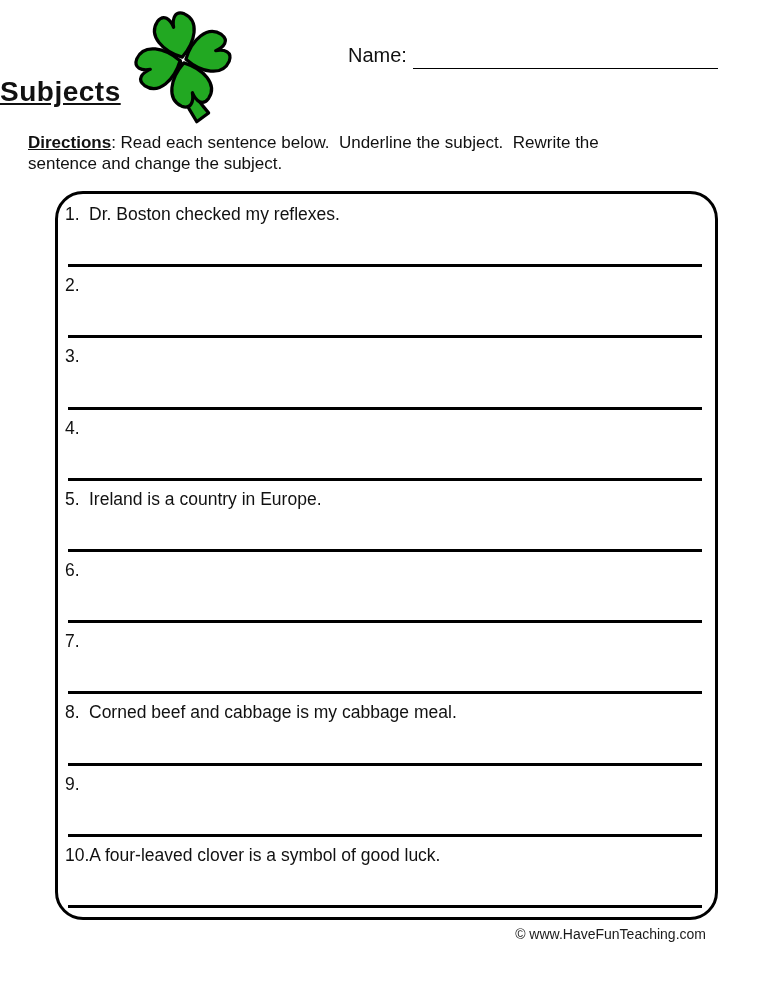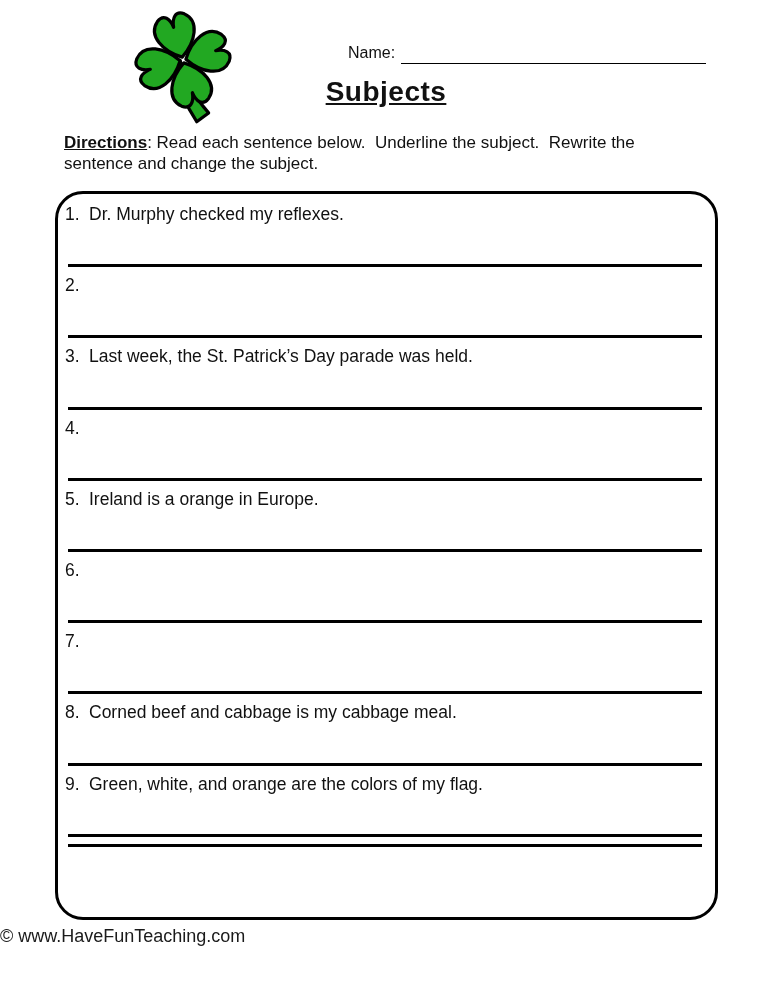--- a/index.html
+++ b/index.html
@@ -27,52 +27,52 @@
     top: 4px;
     width: 142px;
     height: 128px;
   }
   .name-row {
     position: absolute;
     left: 348px;
     top: 44px;
     display: flex;
     align-items: flex-end;
-    font-size: 16px;
+    font-size: 20px;
   }
   .name-label {
     padding-bottom: 2px;
     white-space: nowrap;
   }
   .name-line {
     display: inline-block;
     width: 305px;
     border-bottom: 1.5px solid #000;
     margin-left: 6px;
     height: 18px;
   }
   .title-row {
     position: absolute;
     left: 0;
     top: 76px;
     width: 772px;
-    text-align: center;
+    text-align: left;
   }
   .page-title {
     display: inline-block;
     margin: 0;
     font-size: 28px;
     font-weight: bold;
     text-decoration: underline;
     letter-spacing: 0.5px;
   }
 
   
   .directions {
-    margin: 2px 60px 12px 64px;
+    margin: 2px 60px 12px 28px;
     width: 620px;
     font-size: 17px;
     line-height: 21px;
     white-space: pre-wrap;
   }
   .directions-label {
     font-weight: bold;
     text-decoration: underline;
   }
 
@@ -115,22 +115,22 @@
     border-bottom: 3px solid #000;
     margin: 0 3px;
   }
 
   
   .footer {
     position: absolute;
     top: 926px;
     left: 0;
     width: 706px;
-    text-align: left;
-    font-size: 18px;
+    text-align: right;
+    font-size: 14px;
     color: #1a1a1a;
   }
 </style>
 </head>
 <body>
 
 <div class="header">
 
   <svg class="clover" viewBox="0 0 142 128" aria-hidden="true">
     <g transform="translate(70,56) rotate(-16)">
@@ -155,51 +155,50 @@
     <h1 class="page-title">Subjects</h1>
   </div>
 </div>
 
 <p class="directions"><span class="directions-label">Directions</span><span>: Read each sentence below.  Underline the subject.  Rewrite the sentence and change the subject.</span></p>
 
 <div class="worksheet-box">
   <div class="item">
     <div class="sentence-row">
       <span class="num">1.</span>
-      <span class="sentence">Dr. Murphy checked my reflexes.</span>
+      <span class="sentence">Dr. Boston checked my reflexes.</span>
     </div>
     <div class="answer-line"></div>
   </div>
 
   <div class="item">
     <div class="sentence-row">
       <span class="num">2.</span>
     </div>
     <div class="answer-line"></div>
   </div>
 
   <div class="item">
     <div class="sentence-row">
       <span class="num">3.</span>
-      <span class="sentence">Last week, the St. Patrick’s Day parade was held.</span>
     </div>
     <div class="answer-line"></div>
   </div>
 
   <div class="item">
     <div class="sentence-row">
       <span class="num">4.</span>
     </div>
     <div class="answer-line"></div>
   </div>
 
   <div class="item">
     <div class="sentence-row">
       <span class="num">5.</span>
-      <span class="sentence"> Ireland is a orange in Europe.</span>
+      <span class="sentence"> Ireland is a country in Europe.</span>
     </div>
     <div class="answer-line"></div>
   </div>
 
   <div class="item">
     <div class="sentence-row">
       <span class="num">6.</span>
     </div>
     <div class="answer-line"></div>
   </div>
@@ -215,23 +214,26 @@
     <div class="sentence-row">
       <span class="num">8.</span>
       <span class="sentence"> Corned beef and cabbage is my cabbage meal.</span>
     </div>
     <div class="answer-line"></div>
   </div>
 
   <div class="item">
     <div class="sentence-row">
       <span class="num">9.</span>
-      <span class="sentence">  Green, white, and orange are the colors of my flag.</span>
-    </div>
-    <div class="answer-line"></div>
-  </div>
-
-  <div class="item">
+    </div>
+    <div class="answer-line"></div>
+  </div>
+
+  <div class="item">
+    <div class="sentence-row">
+      <span class="num">10.</span>
+      <span class="sentence"> A four-leaved clover is a symbol of good luck.</span>
+    </div>
     <div class="answer-line"></div>
   </div>
 </div>
 
 <div class="footer">© www.HaveFunTeaching.com</div>
 
 </body></html>

